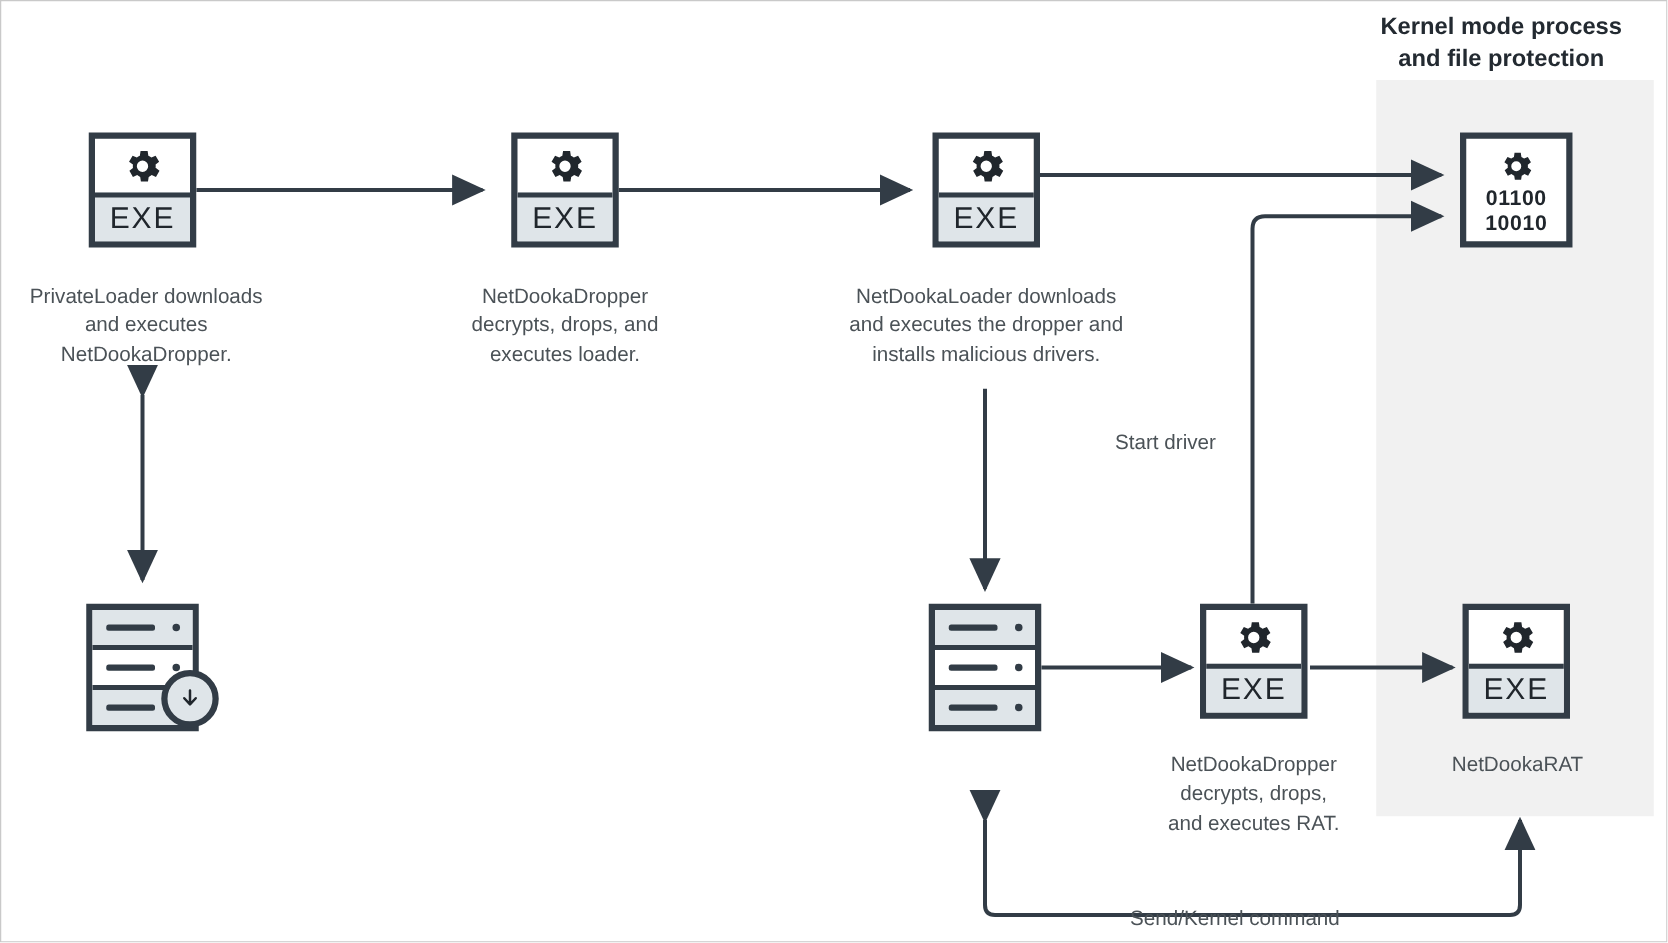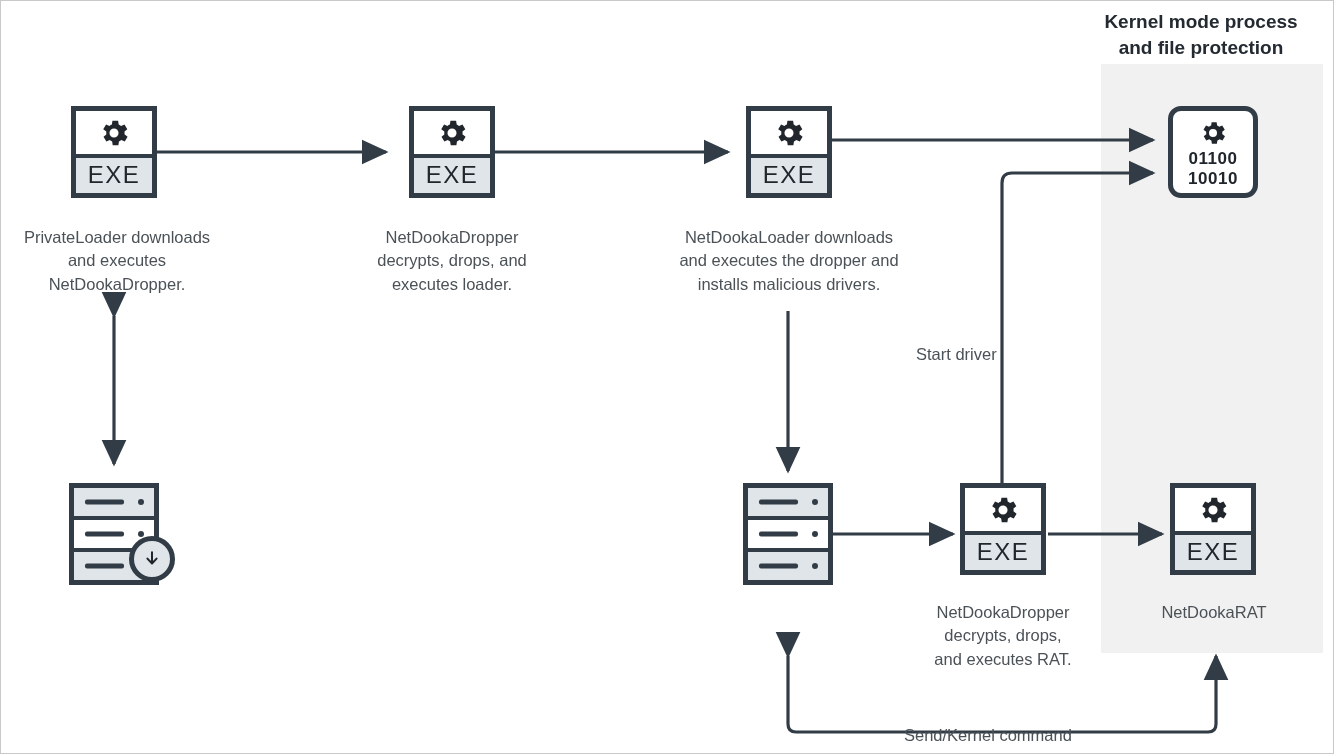--- a/index.html
+++ b/index.html
@@ -40,21 +40,21 @@
     background: #dfe5e9;
     border-top: 4px solid #323c46;
     color: #20262c;
     font-weight: normal;
     text-align: center;
     letter-spacing: 1.5px;
     line-height: 1;
     padding: 5px 0 6px 0;
     font-size: 24px;
   }
-  .iconbox.driver { justify-content: center; gap: 2px; border-radius: 13px; }
+  .iconbox.driver { justify-content: center; gap: 2px; }
   .iconbox.driver .binary {
     text-align: center;
     font-weight: bold;
     color: #20262c;
     font-size: 17px;
     line-height: 1.08;
     letter-spacing: 0.5px;
   }
 
   
@@ -255,16 +255,16 @@
   <div class="iconbox" style="left:1169px; top:482px; width:86px; height:92px;">
     <span class="glyph">
       <svg width="34" height="34" viewBox="0 0 24 24" xmlns="http://www.w3.org/2000/svg">
         <path fill="#20262c" d="M19.4 13a7.6 7.6 0 0 0 0-2l2-1.6-2-3.4-2.4 1a7.6 7.6 0 0 0-1.7-1l-.4-2.6h-4l-.4 2.6c-.6.2-1.2.6-1.7 1l-2.4-1-2 3.4L6.6 11a7.6 7.6 0 0 0 0 2l-2 1.6 2 3.4 2.4-1c.5.4 1.1.8 1.7 1l.4 2.6h4l.4-2.6c.6-.2 1.2-.6 1.7-1l2.4 1 2-3.4-2-1.6zM12 15.2A3.2 3.2 0 1 1 12 8.8a3.2 3.2 0 0 1 0 6.4z"></path>
       </svg>
     </span>
     <span class="tag">EXE</span>
   </div>
   <div class="caption" style="left:1132px; top:600px; width:162px;">NetDookaRAT</div>
 
-  <div class="edge-label" style="left:891px; top:343px;margin-left:24px;">Start driver</div>
+  <div class="edge-label" style="left:891px; top:343px;">Start driver</div>
   <div class="edge-label" style="left:903px; top:724px;">Send/Kernel command</div>
 
 </div>
 
 </body></html>

